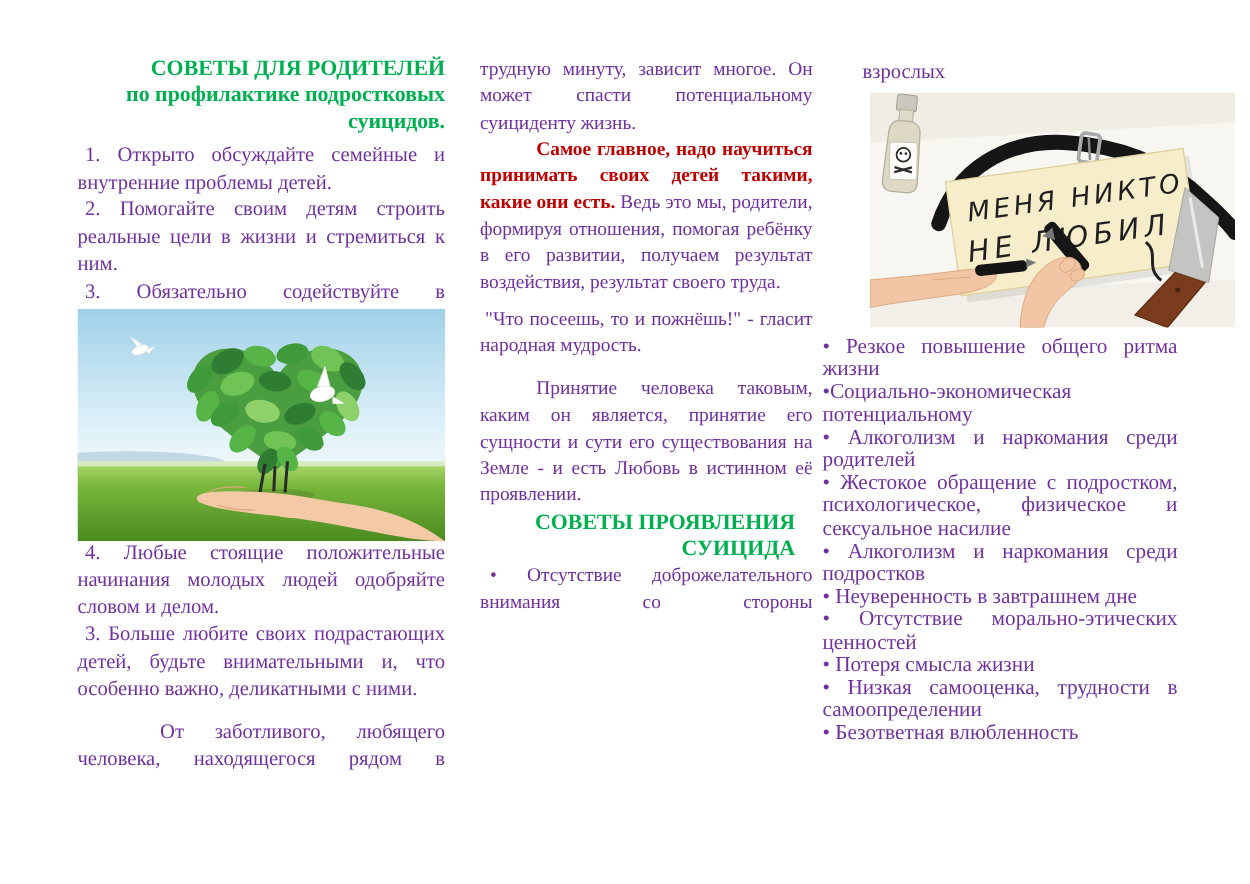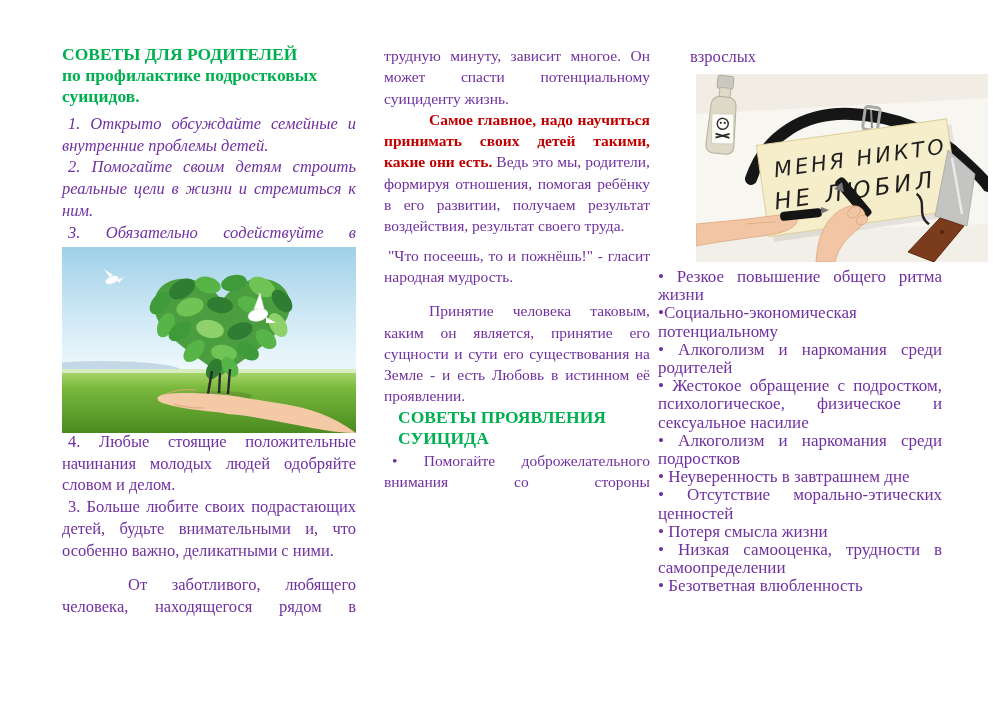--- a/index.html
+++ b/index.html
@@ -12,26 +12,26 @@
   .page{
     position:relative;width:1000px;height:707px;background:#ffffff;overflow:hidden;
     font-family:"Liberation Serif","DejaVu Serif",serif;
     color:var(--body-purple);
   }
   .abs{position:absolute;}
   .just{text-align:justify;}
   .jl{text-align:justify;text-align-last:justify;}
   .green{color:var(--heading-green);font-weight:bold;}
   .red{color:var(--accent-red);font-weight:bold;}
-  .center{text-align:left;}
+  .center{text-align:right;}
 
   
   .c1-title{left:62px;top:44px;width:294px;font-size:17.5px;line-height:21px;}
   .c1-items{left:62px;top:113px;width:294px;font-size:16.5px;line-height:21.7px;}
-  .c1-items p{margin:0;text-indent:6px;font-style:italic;}
+  .c1-items p{margin:0;text-indent:6px;}
   .img1{left:62px;top:247px;width:294px;height:186px;}
   .c1-items2{left:62px;top:431px;width:294px;font-size:16.5px;line-height:21.7px;}
   .c1-items2 p{margin:0;text-indent:6px;}
   .c1-closing{margin-top:13px !important;text-indent:66px !important;}
 
   
   .c2{left:384px;top:45px;width:266px;font-size:15.5px;line-height:21.3px;}
   .c2 p{margin:0;}
   .c2 .ind{text-indent:45px;}
   .c2 .quote{margin-top:8px;text-indent:4px;}
@@ -142,21 +142,21 @@
     <p class="just">3. Больше любите своих подрастающих детей, будьте внимательными и, что особенно важно, деликатными с ними.</p>
     <p class="jl c1-closing">От заботливого, любящего человека, находящегося рядом в</p>
   </div>
 
   <div class="abs c2">
     <p class="just">трудную минуту, зависит многое. Он может спасти потенциальному суициденту жизнь.</p>
     <p class="just ind"><span class="red">Самое главное, надо научиться принимать своих детей такими, какие они есть. </span><span>Ведь это мы, родители, формируя отношения, помогая ребёнку в его развитии, получаем результат воздействия, результат своего труда.</span></p>
     <p class="just quote">"Что посеешь, то и пожнёшь!" - гласит народная мудрость.</p>
     <p class="just ind sp">Принятие человека таковым, каким он является, принятие его сущности и сути его существования на Земле - и есть Любовь в истинном её проявлении.</p>
     <p class="center green c2-heading">СОВЕТЫ ПРОЯВЛЕНИЯ СУИЦИДА</p>
-    <p class="jl c2-bullet">• Помогайте доброжелательного внимания со стороны</p>
+    <p class="jl c2-bullet">• Отсутствие доброжелательного внимания со стороны</p>
   </div>
 
   <div class="abs c3-cont">взрослых</div>
 
   <div class="abs img2">
     <svg viewBox="0 0 292 188" preserveAspectRatio="none">
       <rect x="0" y="0" width="292" height="188" fill="#f8f6f1"></rect>
       <polygon points="0,0 292,0 292,24 0,40" fill="#ece8de" opacity="0.6"></polygon>
       <polygon points="0,160 292,150 292,188 0,188" fill="#efebe2" opacity="0.6"></polygon>
 

